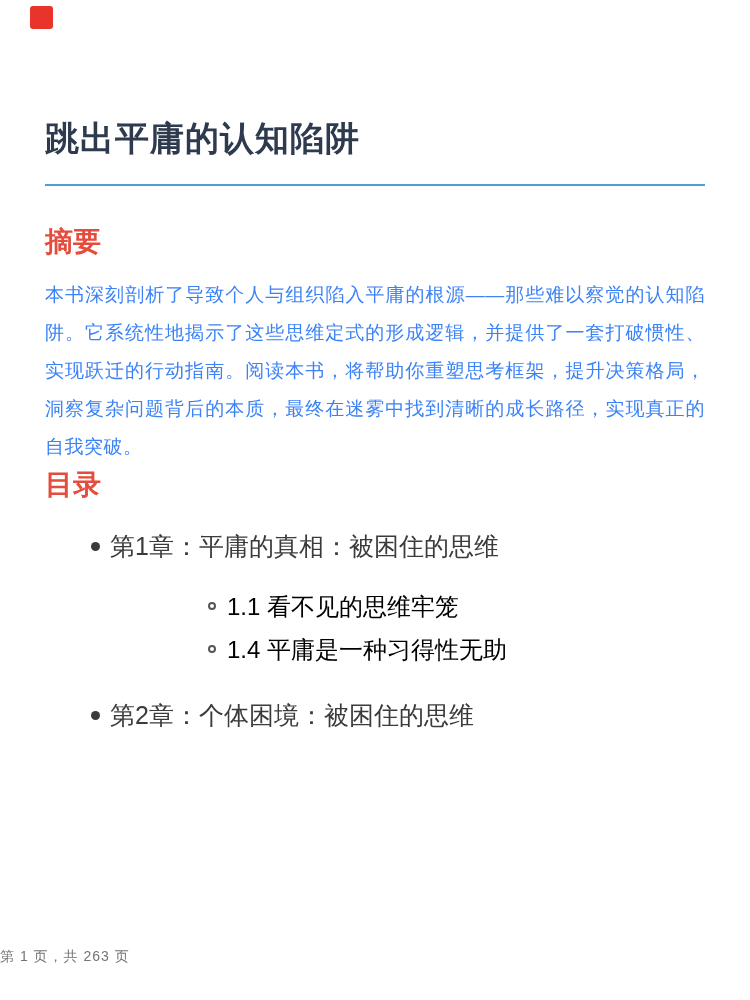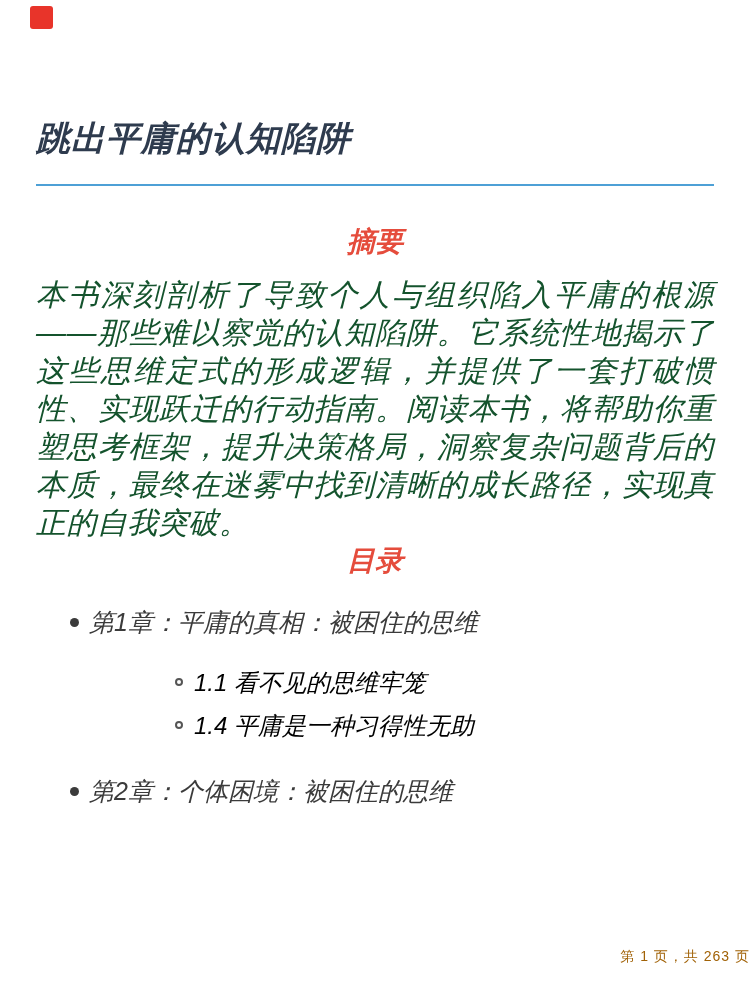--- a/index.html
+++ b/index.html
@@ -13,55 +13,54 @@
     width: 750px; height: 1000px;
     background: #ffffff;
   }
   .logo-mark {
     position: absolute;
     left: 30px; top: 6px;
     width: 23px; height: 23px;
     background: #e8342a;
     border-radius: 3px;
   }
-  .content { padding: 0 36px; font-style: italic; }
+  .content { padding: 0 45px; }
   .doc-title {
     margin: 0;
     padding-top: 116px;
     font-size: 34px;
     line-height: 44px;
     font-weight: bold;
     color: #2e3b4e;
     letter-spacing: 1px;
   }
   .divider {
     height: 2px;
     background: #4da0d6;
     margin-top: 24px;
   }
   .section-heading {
     margin: 0;
     font-size: 28px;
     line-height: 32px;
     font-weight: bold;
     color: #e54c3c;
-    text-align: center;
   }
   .heading-abstract { margin-top: 40px; }
   .heading-toc { margin-top: 3px; }
   .abstract-text {
     margin: 18px 0 0 0;
-    font-size: 30px;
+    font-size: 19px;
     line-height: 38px;
     font-weight: 500;
-    color: #14532d;
+    color: #3b82f6;
     text-align: justify;
     letter-spacing: 0.5px;
   }
-  ul.toc-list, ul.toc-sublist { list-style: none; margin: 0; padding: 0; }
+  ul.toc-list, ul.toc-sublist { list-style: none; margin: 12px; padding: 0; }
   ul.toc-list { margin-top: 30px; }
   .toc-chapter {
     position: relative;
     padding-left: 53px;
     font-size: 25px;
     line-height: 30px;
     font-weight: 500;
     color: #3b3b3b;
   }
   .toc-chapter::before {
@@ -90,23 +89,23 @@
     border-radius: 50%;
     background: #ffffff;
     border: 2px solid #555555;
     box-sizing: border-box;
   }
   .toc-chapter-2 { margin-top: 36px; }
   .page-footer {
     position: absolute;
     left: 0; right: 0;
     top: 948px;
-    text-align: right;
+    text-align: left;
     font-size: 14px;
-    color: #a16207;
+    color: #737373;
     letter-spacing: 1px;
   }
 </style>
 </head>
 <body>
 
 <div class="page">
   <div class="logo-mark"></div>
 
   <div class="content">

